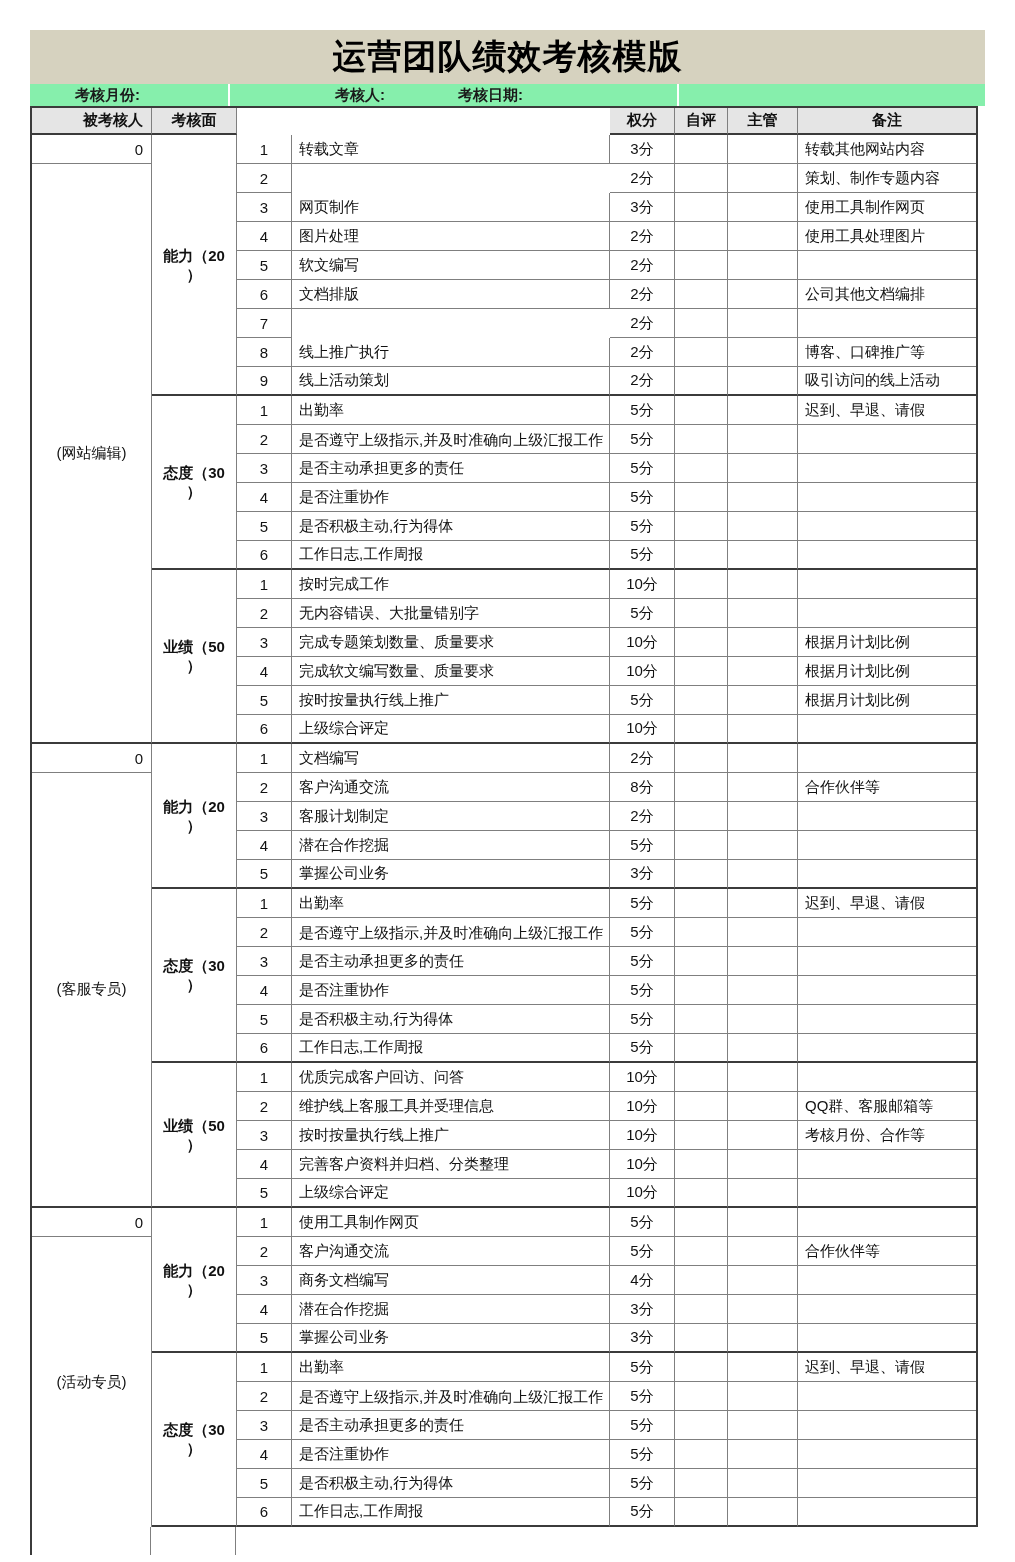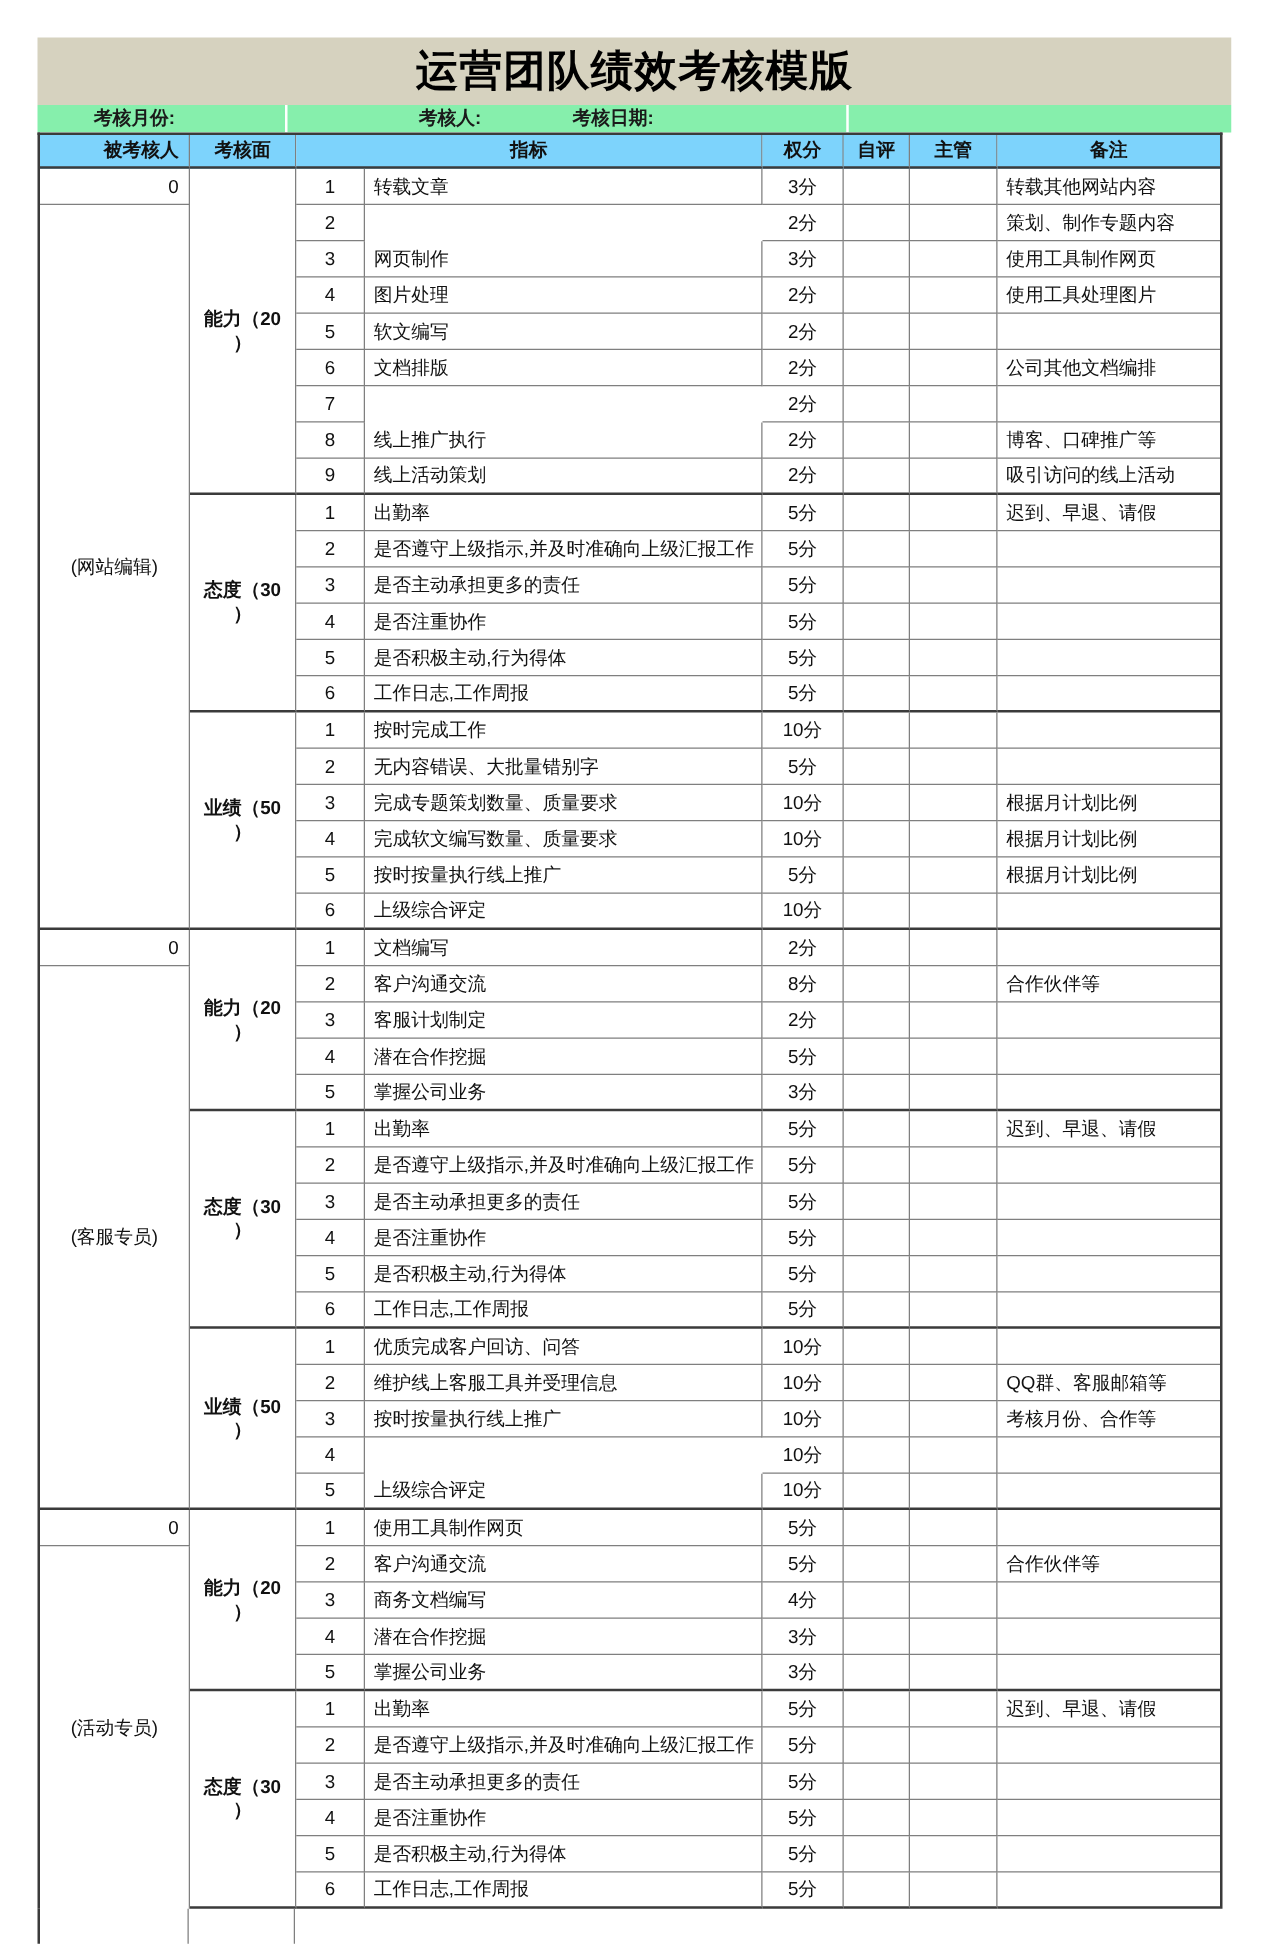--- a/index.html
+++ b/index.html
@@ -11,21 +11,21 @@
   #info-month{left:45px;} #info-assessor{left:305px;} #info-date{left:428px;}
   .sep{position:absolute;top:0;width:2px;height:22px;background:#ffffff;}
   #sep1{left:198px;} #sep2{left:647px;}
   #grid{position:absolute;left:30px;top:106px;display:grid;
         grid-template-columns:120px 85px 55px 318px 65px 53px 70px 178px;
         grid-template-rows:27px repeat(48,29px);
         border-top:2px solid #3b3b3b;border-left:2px solid #3b3b3b;border-right:2px solid #3b3b3b;
         background:#ffffff;}
   .c{border-right:1px solid #7f7f7f;border-bottom:1px solid #7f7f7f;display:flex;align-items:center;overflow:hidden;font-size:15px;color:#111;box-sizing:border-box;}
   .c .txt{white-space:nowrap;}
-  .hd{background:#7dd3fc;font-weight:bold;justify-content:center;border-bottom:2px solid #3b3b3b;}
+  .hd{background:#e5e5e5;font-weight:bold;justify-content:center;border-bottom:2px solid #3b3b3b;}
   .hd-r{justify-content:flex-end;padding-right:8px;}
   .tb{border-bottom:2px solid #3b3b3b;}
   .nb{border-bottom:none;}
   .col8{border-right:none;}
   .r-al{justify-content:flex-end;padding-right:8px;}
   .c-al{justify-content:center;}
   .l-al{padding-left:7px;}
   .asp{justify-content:center;font-weight:bold;text-align:center;}
   .asp .txt{width:70px;white-space:normal;line-break:anywhere;line-height:19px;}
   .clip .txt{white-space:normal;line-height:19px;width:306px;}
@@ -47,23 +47,20 @@
   <div class="sep" id="sep2"></div>
 </div>
 
 <div id="grid">
   <div class="c hd hd-r" style="grid-row:1;grid-column:1">
       <span class="txt">被考核人</span>
     </div>
   <div class="c hd" style="grid-row:1;grid-column:2">
       <span class="txt">考核面</span>
     </div>
-  <div class="c hd" style="grid-row:1;grid-column:3 / span 2">
-      <span class="txt">指标</span>
-    </div>
   <div class="c hd" style="grid-row:1;grid-column:5">
       <span class="txt">权分</span>
     </div>
   <div class="c hd" style="grid-row:1;grid-column:6">
       <span class="txt">自评</span>
     </div>
   <div class="c hd" style="grid-row:1;grid-column:7">
       <span class="txt">主管</span>
     </div>
   <div class="c hd col8" style="grid-row:1;grid-column:8">
@@ -538,20 +535,23 @@
     <div class="c c-al" style="grid-area: 36 / 5;">
       <span class="txt">10分</span>
     </div>
     <div class="c c-al" style="grid-area: 36 / 6;"></div>
     <div class="c c-al" style="grid-area: 36 / 7;"></div>
     <div class="c l-al col8" style="grid-area: 36 / 8;">
       <span class="txt">考核月份、合作等</span>
     </div>
     <div class="c c-al" style="grid-area: 37 / 3;">
       <span class="txt">4</span>
+    </div>
+    <div class="c l-al" style="grid-area: 37 / 4;">
+      <span class="txt">完善客户资料并归档、分类整理</span>
     </div>
     <div class="c c-al" style="grid-area: 37 / 5;">
       <span class="txt">10分</span>
     </div>
     <div class="c c-al" style="grid-area: 37 / 6;"></div>
     <div class="c c-al" style="grid-area: 37 / 7;"></div>
     <div class="c l-al col8" style="grid-area: 37 / 8;"></div>
     <div class="c c-al tb" style="grid-area: 38 / 3;">
       <span class="txt">5</span>
     </div>

